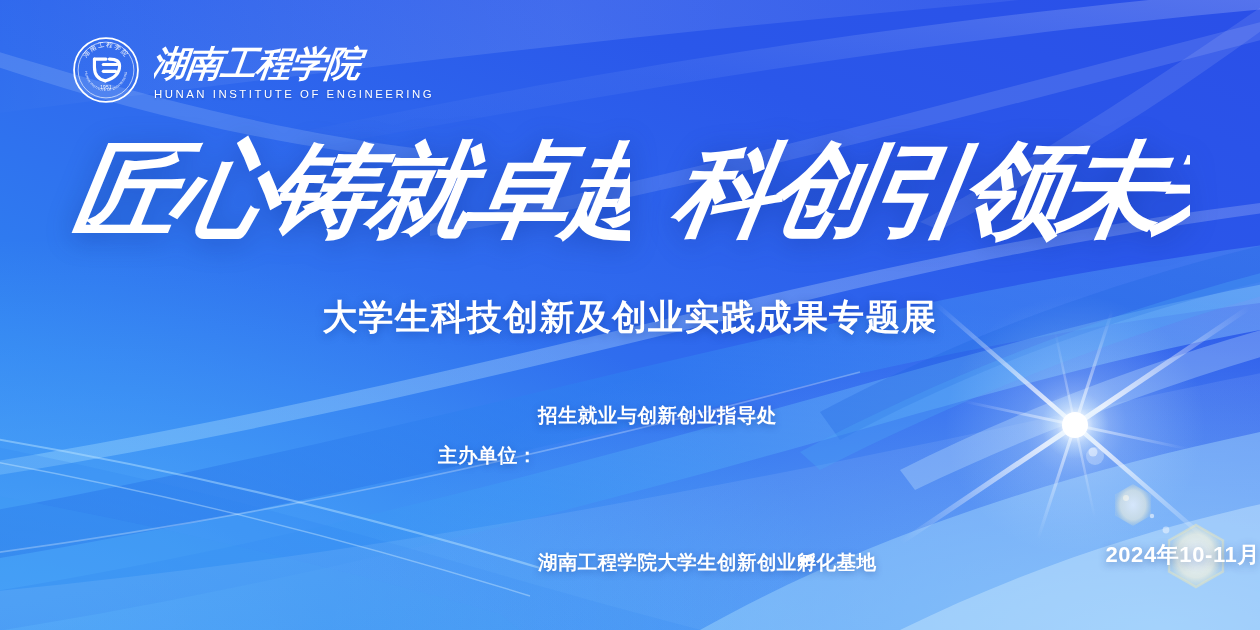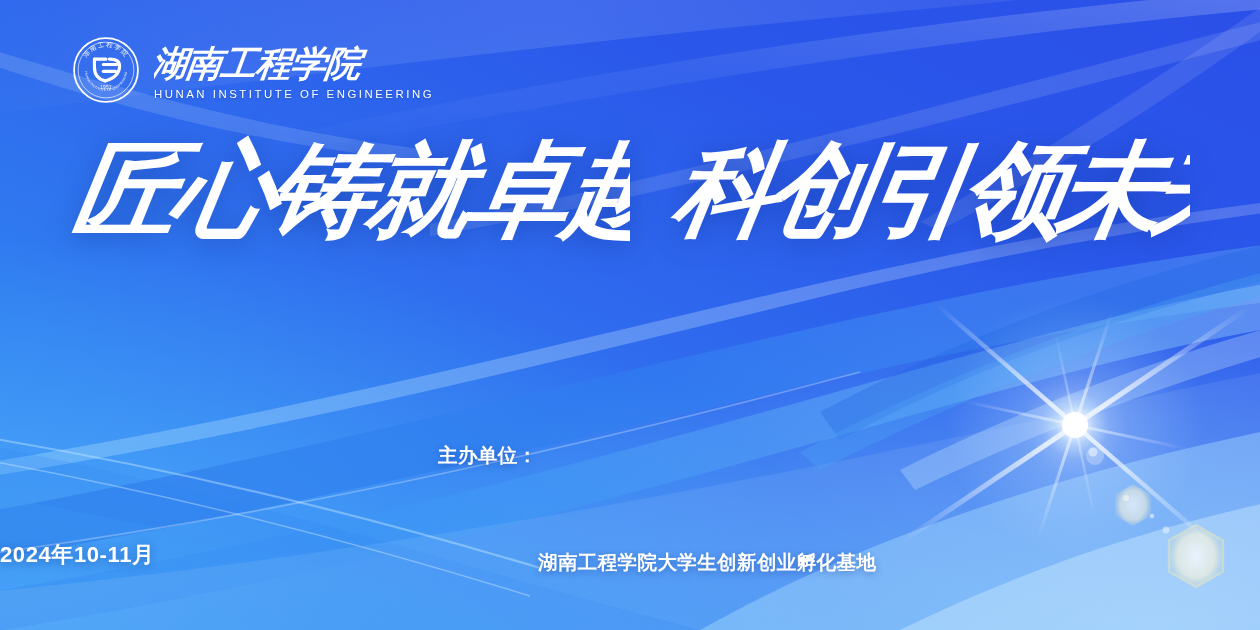--- a/index.html
+++ b/index.html
@@ -68,21 +68,21 @@
     text-shadow:0 2px 7px rgba(10,45,135,.40);
     white-space:nowrap;
   }
   #organizers .row{display:flex;}
   #organizers .lbl{width:100px;flex:0 0 100px;margin-top:40px;}
   #organizers .val{flex:1 1 auto;}
 
   
   #date-line{
     position:absolute;left:0;right:0;top:540px;
-    text-align:left;
+    text-align:right;
     color:#ffffff;
     font-size:22px;
     font-weight:bold;
     letter-spacing:.6px;
     text-shadow:0 2px 8px rgba(10,45,135,.42);
   }
 </style>
 </head>
 <body>
 
@@ -256,24 +256,26 @@
 
   <div id="headline">
     <svg width="560" height="120" viewBox="0 0 560 120">
       <text x="0" y="92" font-size="104" fill="#ffffff" font-family="'DejaVu Sans','Liberation Sans',sans-serif" font-weight="bold" font-style="italic" letter-spacing="-6" transform="skewX(-9) translate(14,0)">匠心铸就卓越</text>
     </svg>
     <svg width="520" height="120" viewBox="0 0 520 120">
       <text x="0" y="92" font-size="104" fill="#ffffff" font-family="'DejaVu Sans','Liberation Sans',sans-serif" font-weight="bold" font-style="italic" letter-spacing="-8" transform="skewX(-9) translate(14,0)">科创引领未来</text>
     </svg>
   </div>
 
+  <div id="subtitle">大学生科技创新及创业实践成果专题展</div>
 
   <div id="organizers">
     <div class="row">
       <span class="lbl">主办单位：</span>
+      <span class="val">招生就业与创新创业指导处</span>
     </div>
     <div class="row">
       <span class="lbl"></span>
     </div>
     <div class="row">
       <span class="lbl"></span>
     </div>
     <div class="row">
       <span class="lbl"></span>
       <span class="val">湖南工程学院大学生创新创业孵化基地</span>

